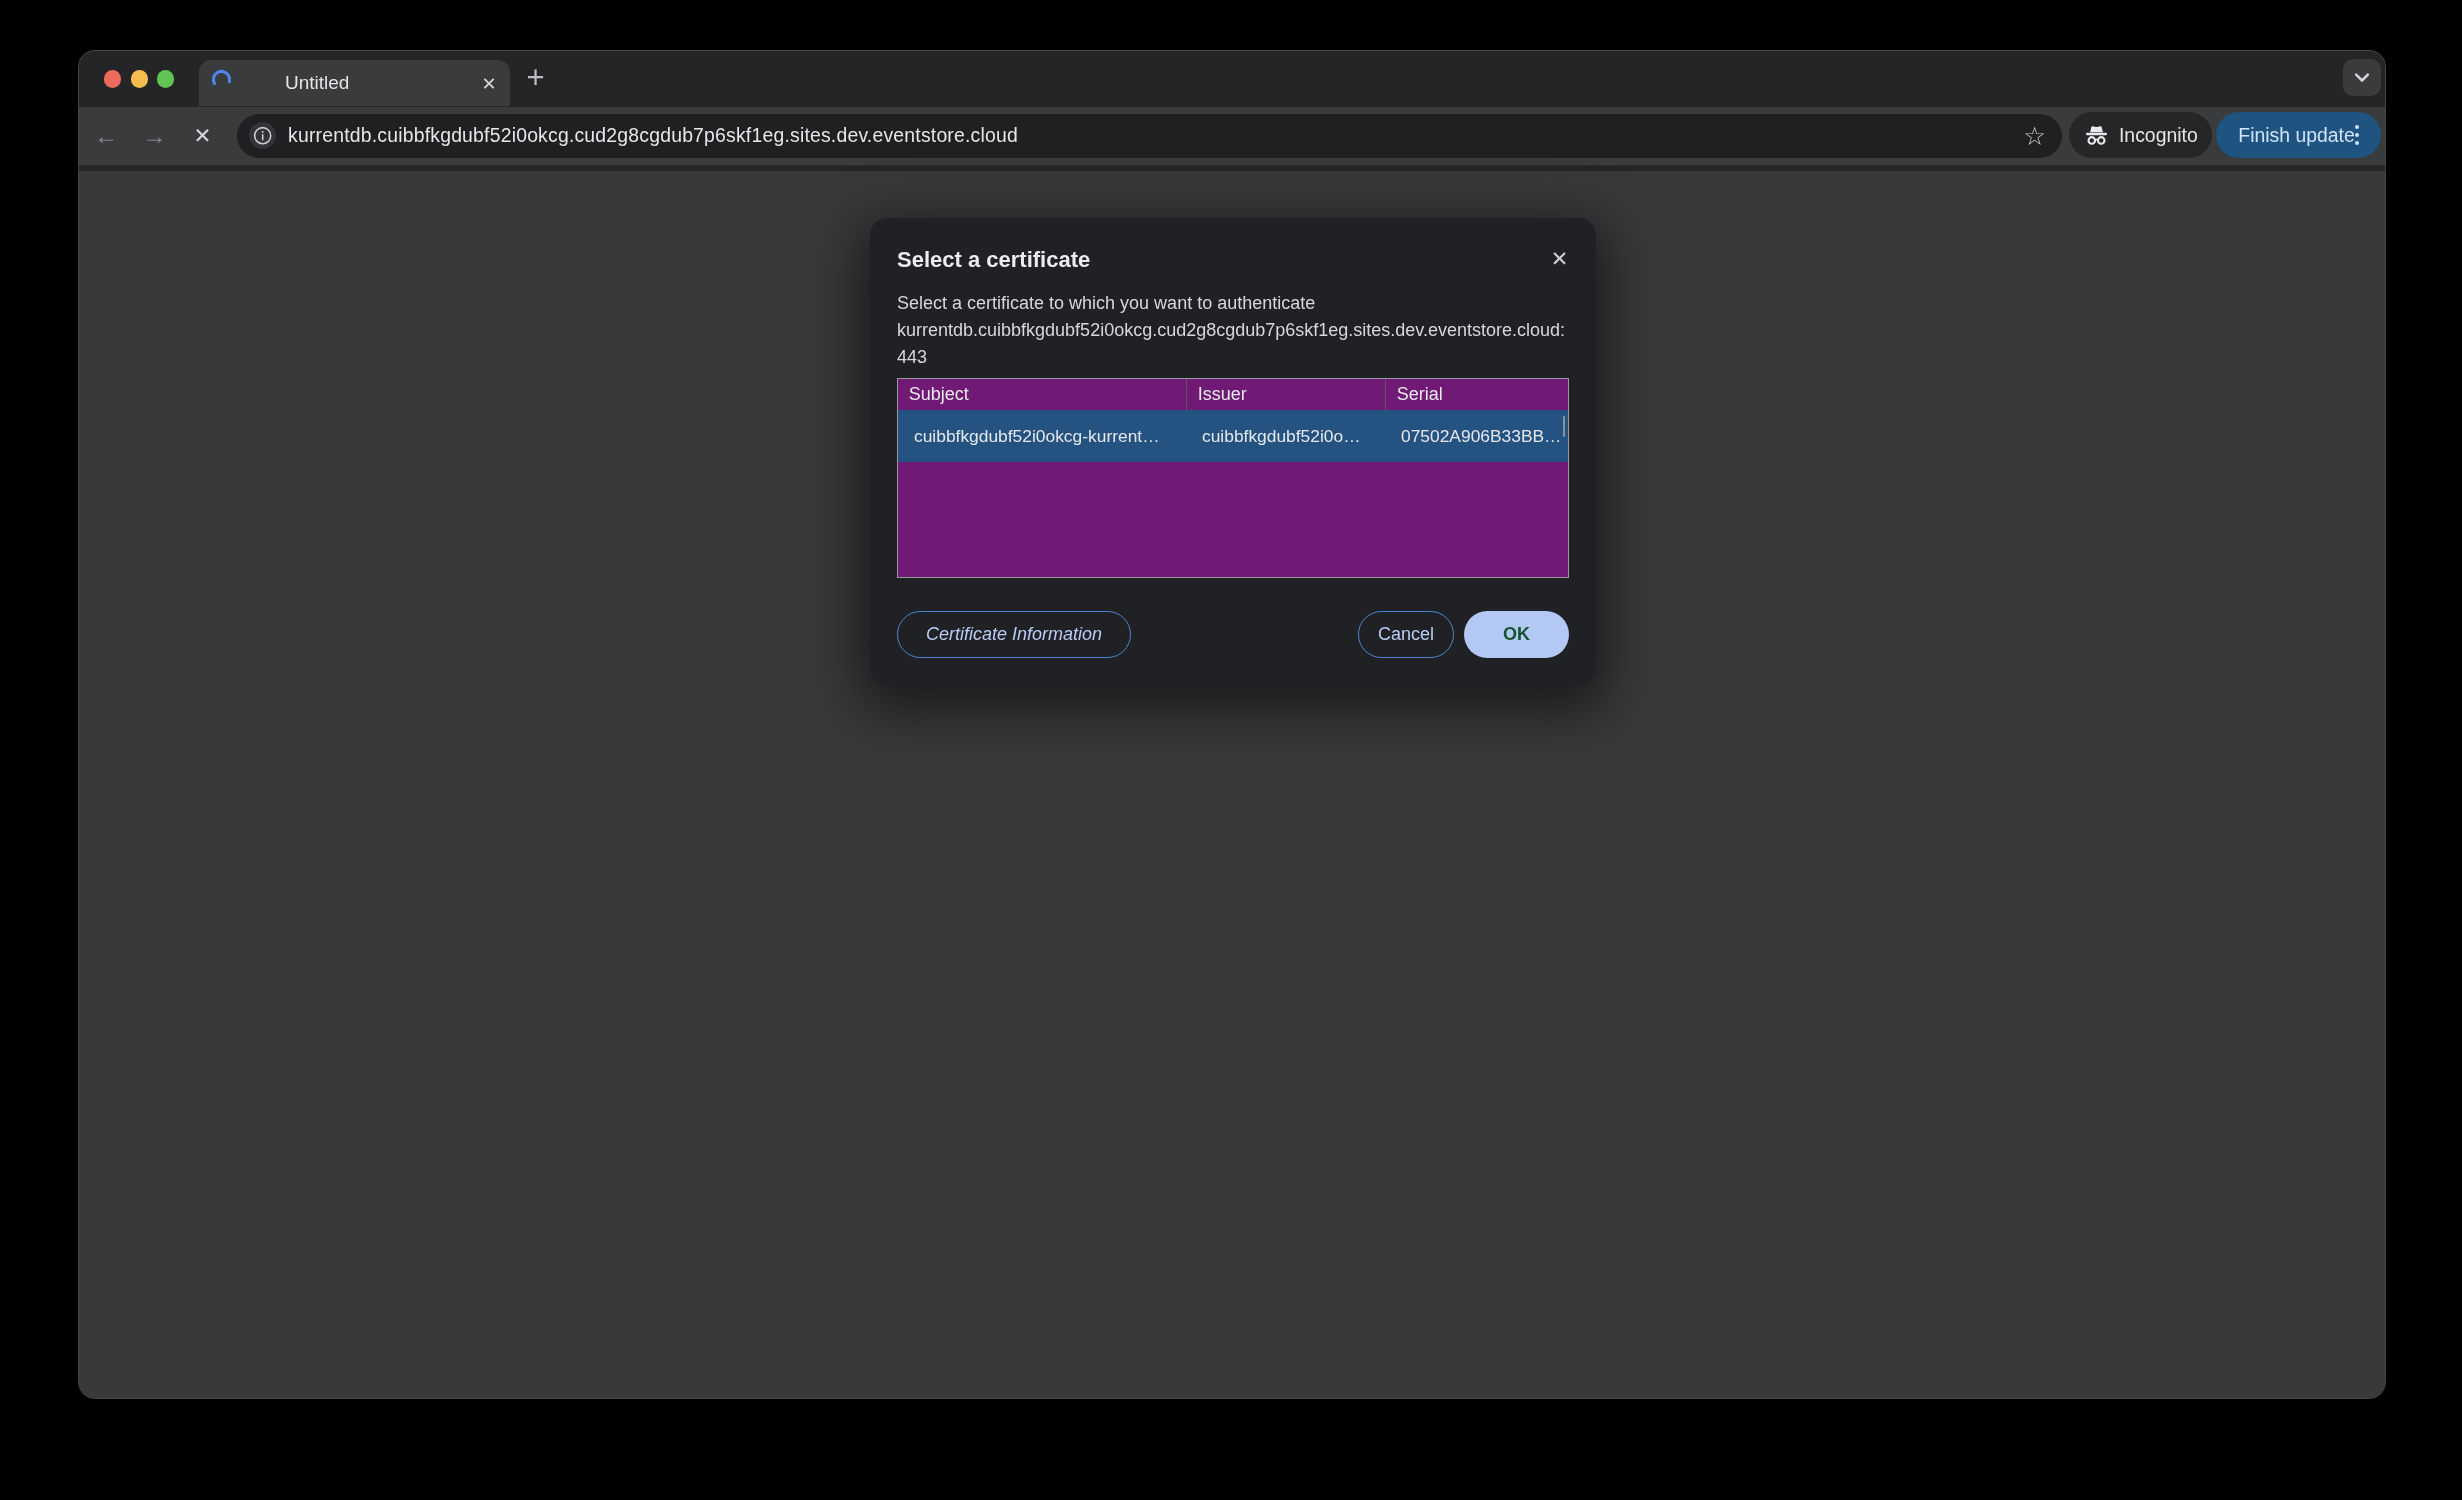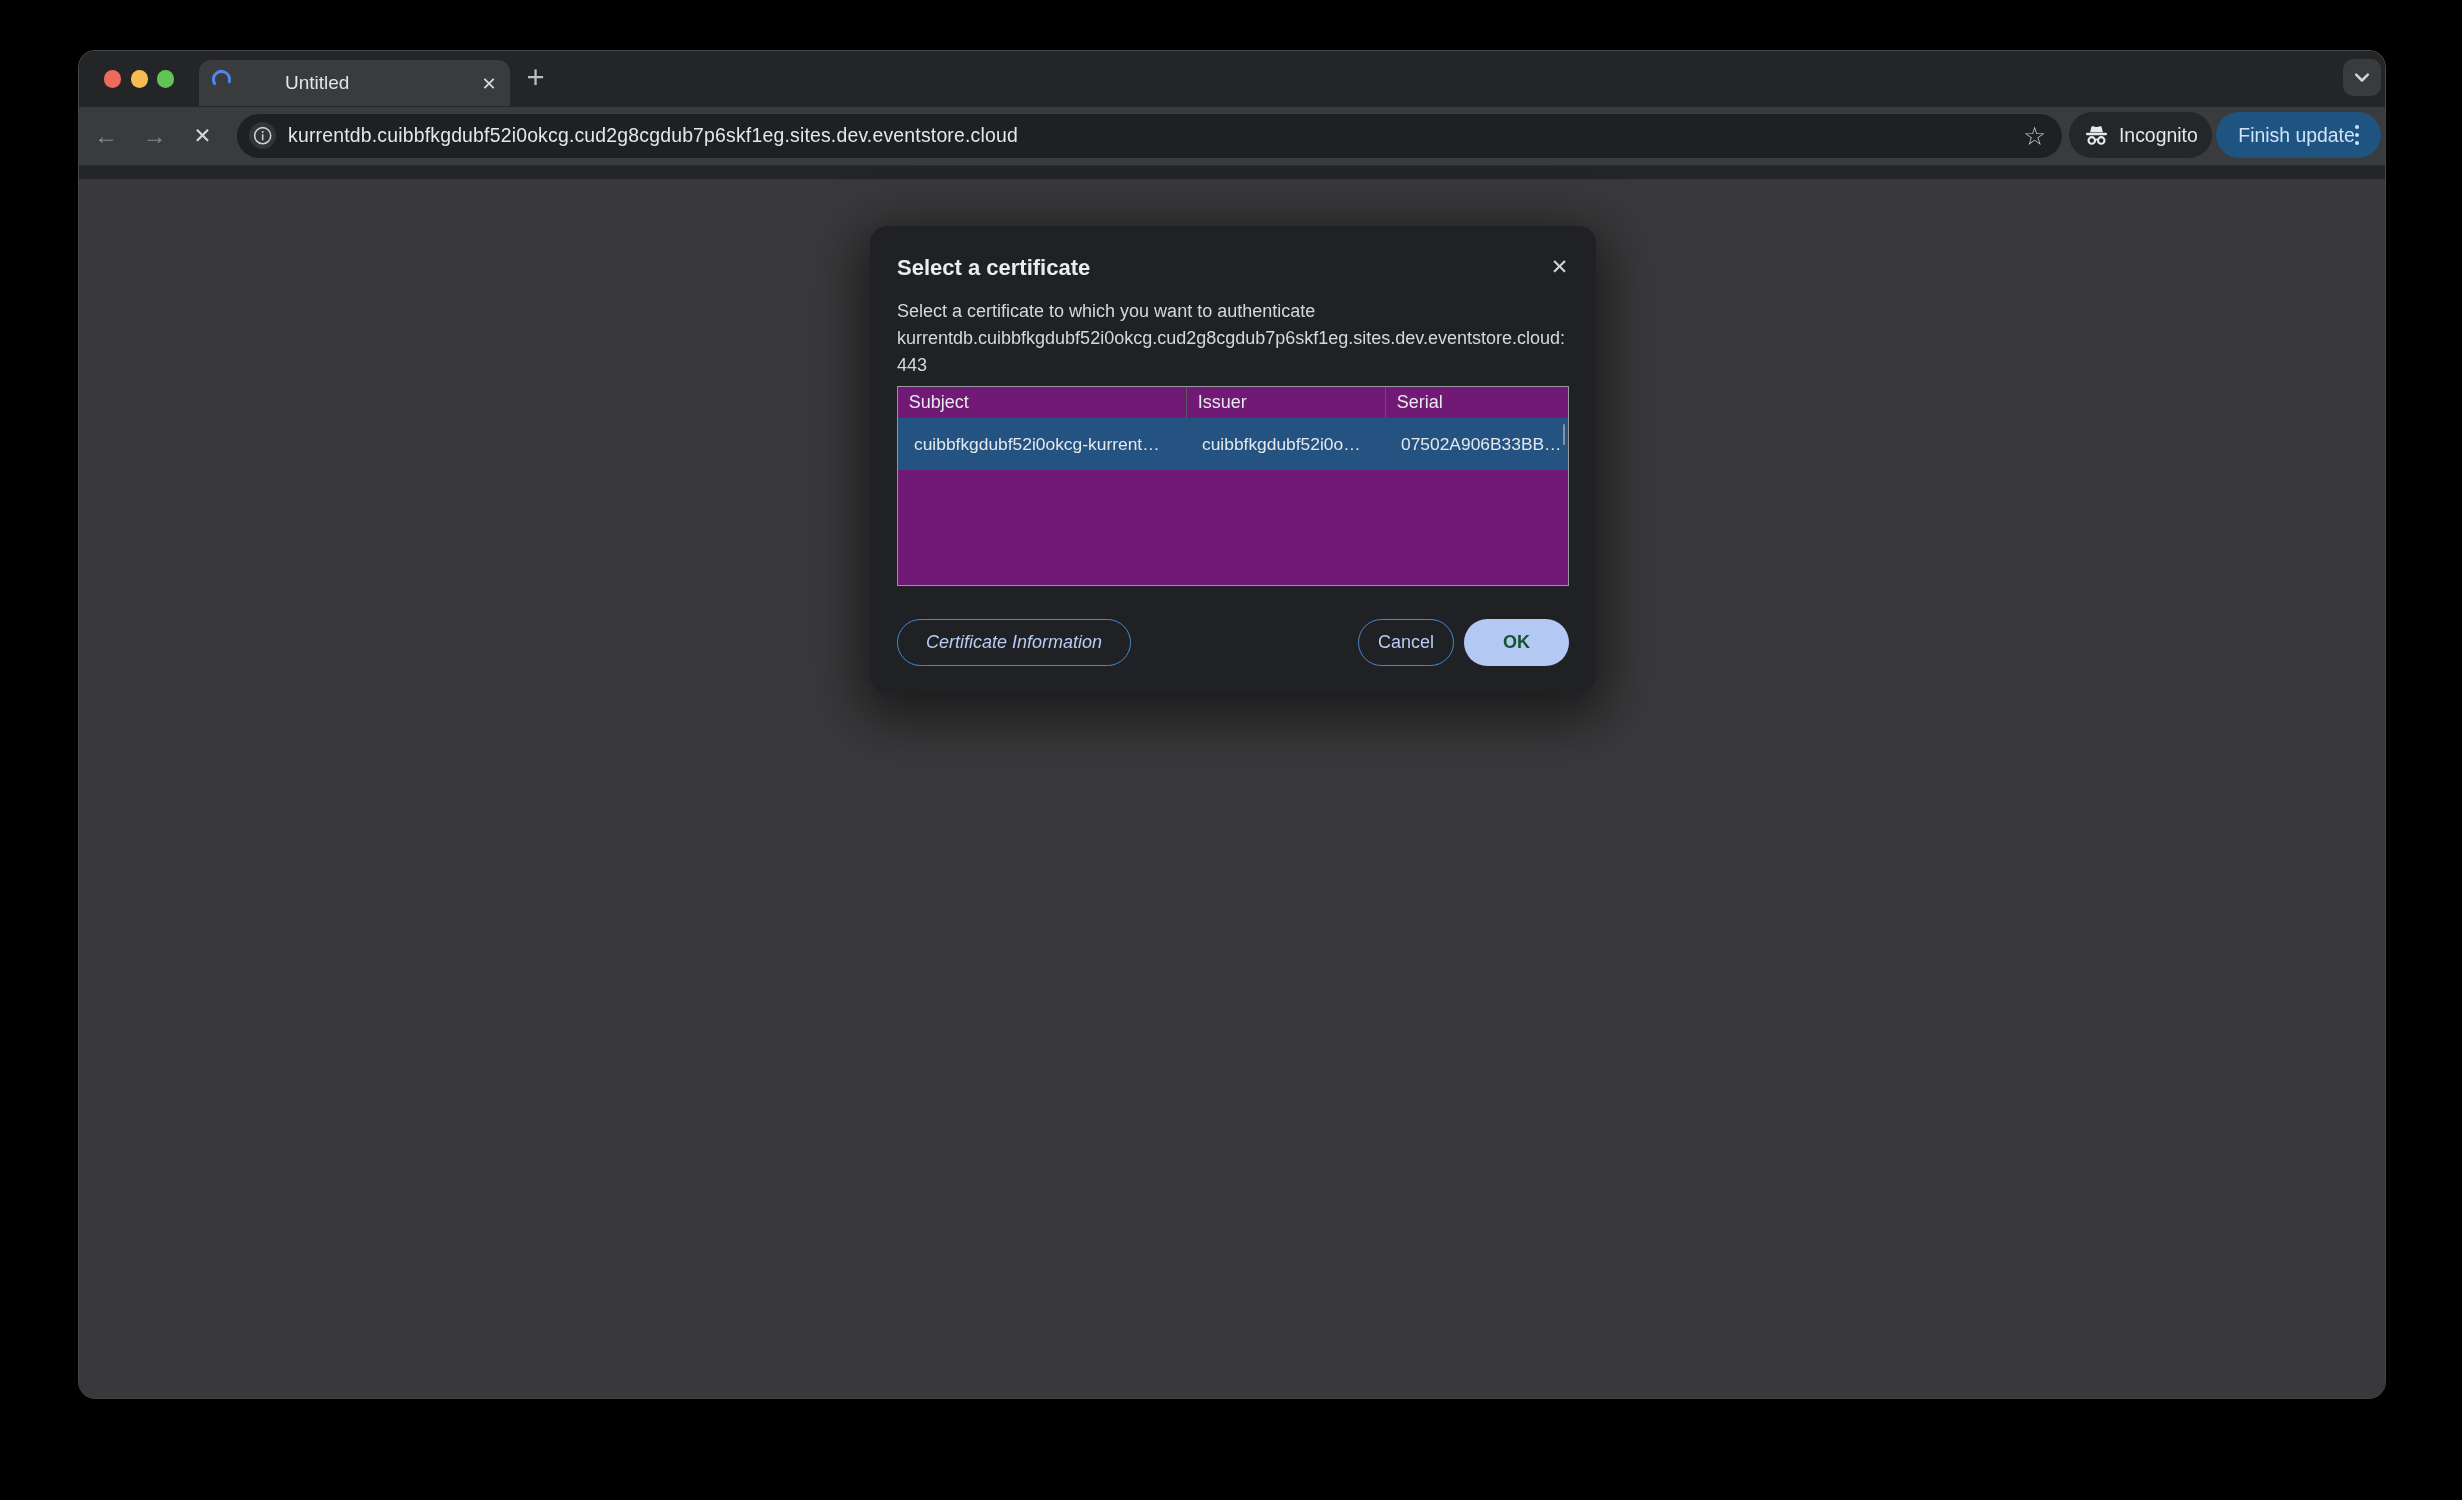--- a/index.html
+++ b/index.html
@@ -59,21 +59,21 @@
   .incog-chip span { font-size:19.4px; color:#e4e6e8; }
 
   .update-pill { position:absolute; left:2137px; top:5.4px; width:165px; height:46px;
                  background:#1f5380; border-radius:23px; display:flex; align-items:center;
                  justify-content:center; }
   .update-pill span { font-size:19.4px; color:#cfe3fb; }
   .kebab { display:flex; flex-direction:column; gap:4px; }
   .kebab i { width:4px; height:4px; border-radius:50%; background:#cde1fa; }
 
   
-  .content { position:absolute; left:0; top:128px; width:100%; height:1233px; background:#39393b; }
+  .content { position:absolute; left:0; top:120px; width:100%; height:1233px; background:#39393b; }
 
   
   .dialog { position:absolute; left:791px; top:47px; width:726px; height:467px;
             background:#202124; border-radius:17.4px;
             box-shadow:0 14.7px 54px 9.4px rgba(0,0,0,.55); }
   .dlg-title { position:absolute; left:27px; top:29px; font-size:22px; font-weight:bold;
                color:#eaecee; }
   .dlg-close { position:absolute; left:674px; top:25.4px; width:31px; height:31px; display:flex;
                align-items:center; justify-content:center; font-size:21px; color:#d0d3d6; }
   .dlg-desc { position:absolute; left:27px; top:72px; width:673px; font-size:18px;

